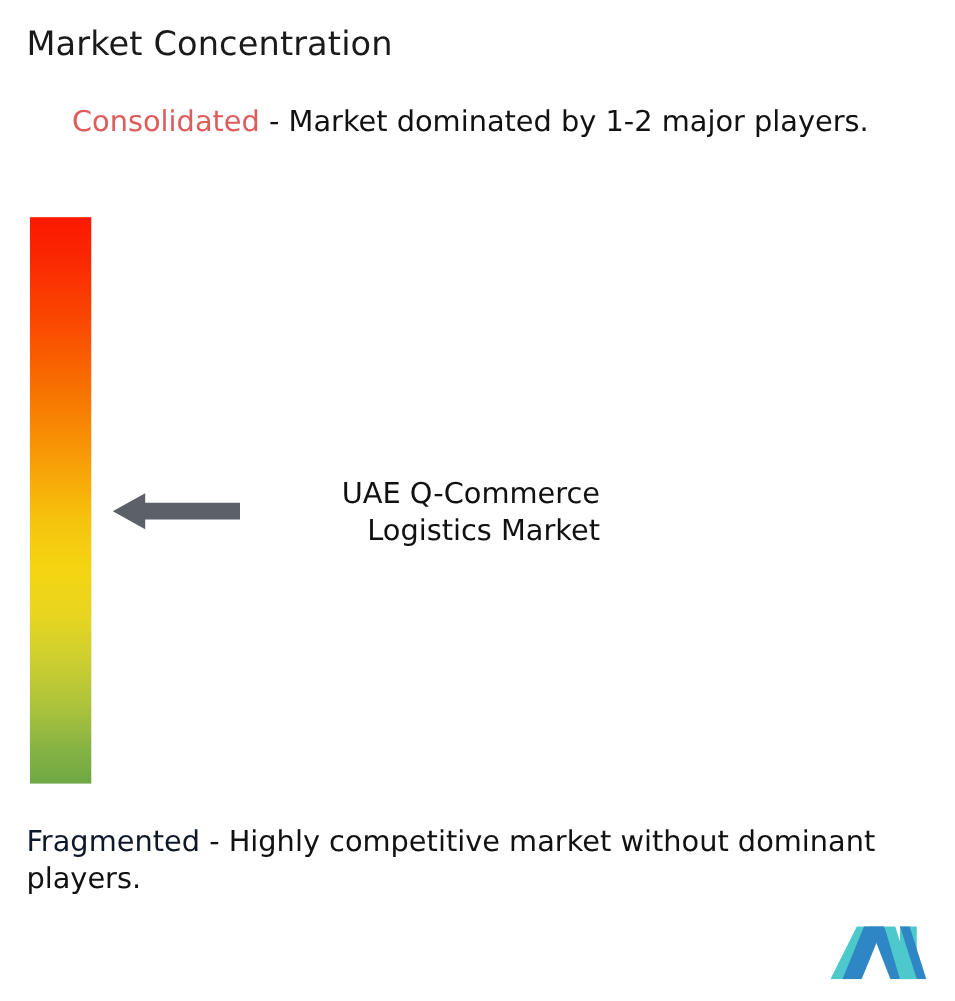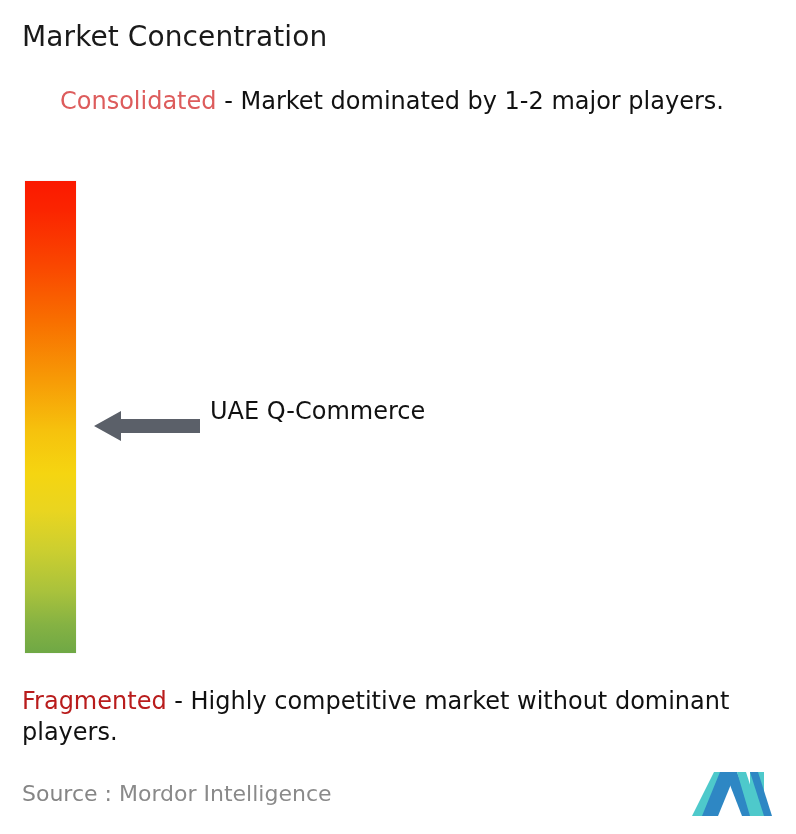--- a/index.html
+++ b/index.html
@@ -57,21 +57,21 @@
     position: absolute;
     left: 22px;
     top: 686px;
     width: 768px;
     font-size: 24px;
     line-height: 31px;
     color: #111111;
     font-weight: 400;
   }
   .kw-fragmented {
-    color: #b91c1c;
+    color: #0f172a;
   }
 
   
   .gradient-bar {
     position: absolute;
     left: 25px;
     top: 181px;
     width: 51px;
     height: 472px;
     background: linear-gradient(
@@ -91,20 +91,21 @@
     box-shadow: 0 0 0 0.5px rgba(0,0,0,0.06);
   }
 
   
   .pointer {
     position: absolute;
     left: 94px;
     top: 396px;
     width: 400px;
     height: 70px;
+    text-align: right;
   }
   .pointer-arrow {
     position: absolute;
     left: 0px;
     top: 13px;
     width: 106px;
     height: 34px;
   }
   .pointer-label {
     position: absolute;
@@ -151,31 +152,28 @@
   </div>
 
   <div class="gradient-bar"></div>
 
   <div class="pointer">
     <svg class="pointer-arrow" viewBox="0 0 106 34" preserveAspectRatio="none">
       <polygon points="0,17 27,2 27,10 106,10 106,24 27,24 27,32" fill="#5b6069"></polygon>
     </svg>
     <div class="pointer-label">
       <div>UAE Q-Commerce</div>
+      <div>Logistics Market</div>
     </div>
   </div>
 
   <div class="legend-bottom">
     <span class="kw-fragmented">Fragmented</span><span>   </span><span>- Highly competitive market without dominant players.</span>
   </div>
 
-  <div class="source-line">
-    <span class="source-label">Source :</span>
-    <span class="source-value">Mordor Intelligence</span>
-  </div>
 
   <svg class="brand-logo" viewBox="0 0 88 46">
 
     <polygon points="0,46 12,46 34,2 22,2" fill="#4ec9cb"></polygon>
 
     <polygon points="10,46 26,46 44,2 28,2" fill="#2e87c4"></polygon>
 
     <polygon points="33,2 45,2 62,46 50,46" fill="#2e87c4"></polygon>
 
     <polygon points="45,2 54,2 68,46 58,46" fill="#4ec9cb"></polygon>

